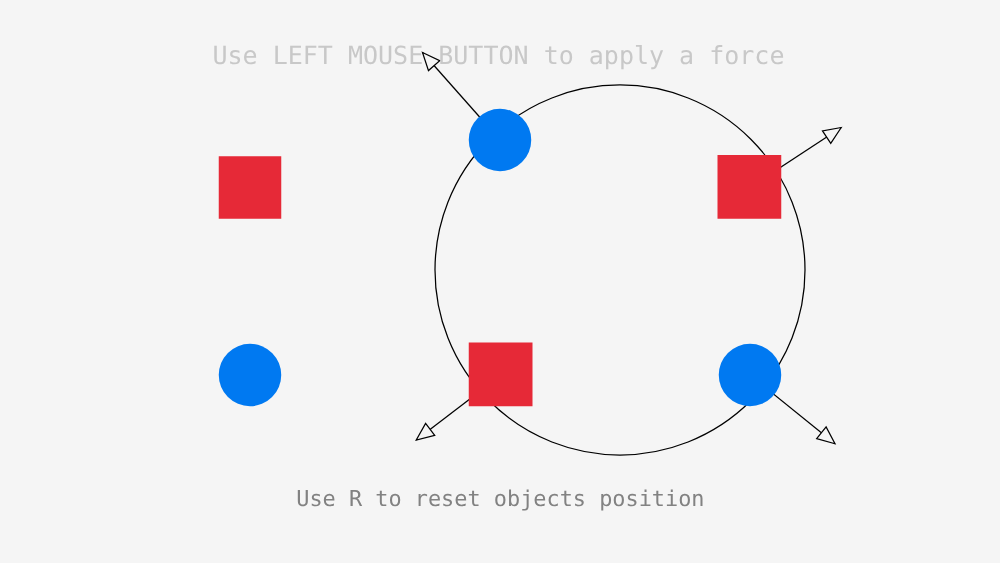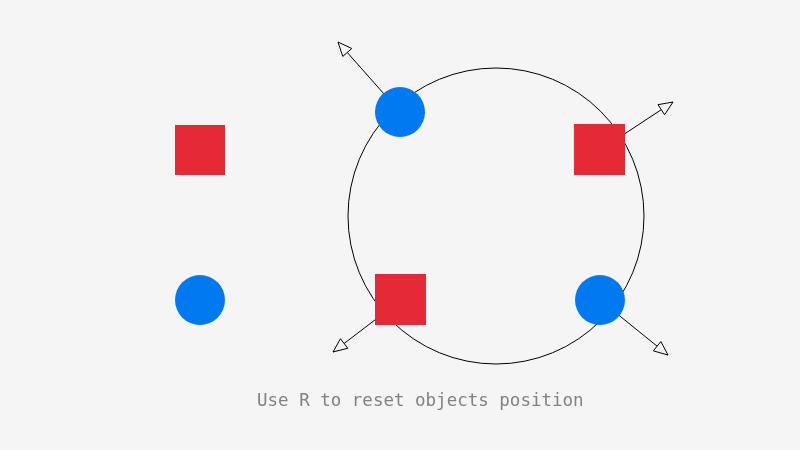--- a/index.html
+++ b/index.html
@@ -30,21 +30,20 @@
     white-space: pre;
     line-height: 1;
     letter-spacing: 0;
     font-family: "DejaVu Sans Mono", monospace;
   }
   .hint-top {
     font-size: 20px;
   }
   .hint-bottom {
     font-size: 17.5px;
-    margin-left: 20px;
   }
 </style>
 </head>
 <body style="background: rgb(245, 245, 245);">
 
 <div class="stage" style="background: rgb(245, 245, 245);">
   <svg class="scene-svg" id="scene-svg" viewBox="0 0 800 450" xmlns="http://www.w3.org/2000/svg">
       <circle cx="496" cy="216" r="148" fill="none" stroke="#000000" stroke-width="1"></circle>
       <line x1="400" y1="112" x2="338" y2="42" stroke="#000000" stroke-width="1"></line>
       <polygon points="338,42 351.77402251518623,48.502023050646905 342.7909643531082,56.45844599420166" fill="#F5F5F5" stroke="#000000" stroke-width="1" stroke-linejoin="miter"></polygon>
@@ -54,14 +53,15 @@
       <polygon points="333,352 340.476309016256,338.72955149614563 347.76571030710556,348.261845491872" fill="#F5F5F5" stroke="#000000" stroke-width="1" stroke-linejoin="miter"></polygon>
       <line x1="600" y1="300" x2="668" y2="355" stroke="#000000" stroke-width="1"></line>
       <polygon points="668,355 653.3416294950772,350.86089694010764 660.8880604882512,341.5307640758198" fill="#F5F5F5" stroke="#000000" stroke-width="1" stroke-linejoin="miter"></polygon>
       <rect x="175" y="125" width="50" height="50" fill="#E62937"></rect>
       <circle cx="400" cy="112" r="25" fill="#0079F1"></circle>
       <rect x="574" y="124" width="51" height="51" fill="#E62937"></rect>
       <circle cx="200" cy="300" r="25" fill="#0079F1"></circle>
       <rect x="375" y="274" width="51" height="51" fill="#E62937"></rect>
       <circle cx="600" cy="300" r="25" fill="#0079F1"></circle>
     </svg>
+  <div class="hint hint-top" style="left: 170px; top: 34px; color: rgb(200, 200, 200);">Use LEFT MOUSE BUTTON to apply a force</div>
   <div class="hint hint-bottom" style="left: 237px; top: 392px; color: rgb(130, 130, 130);">Use R to reset objects position</div>
 </div>
 
 </body></html>

